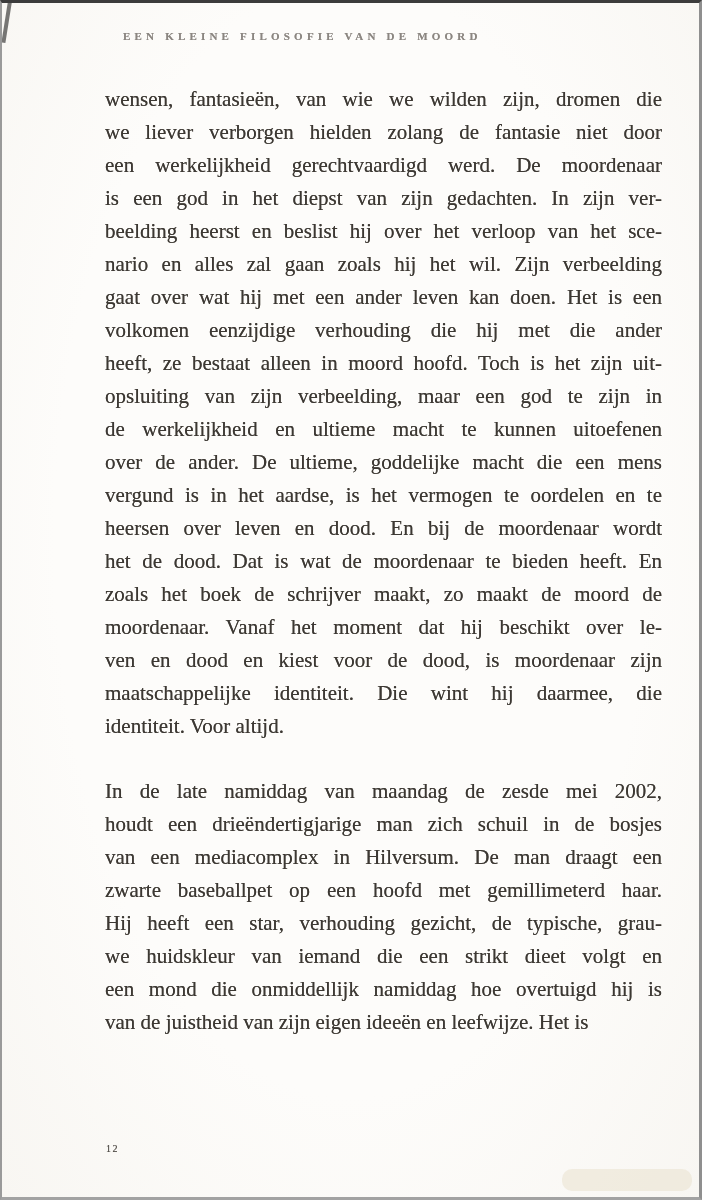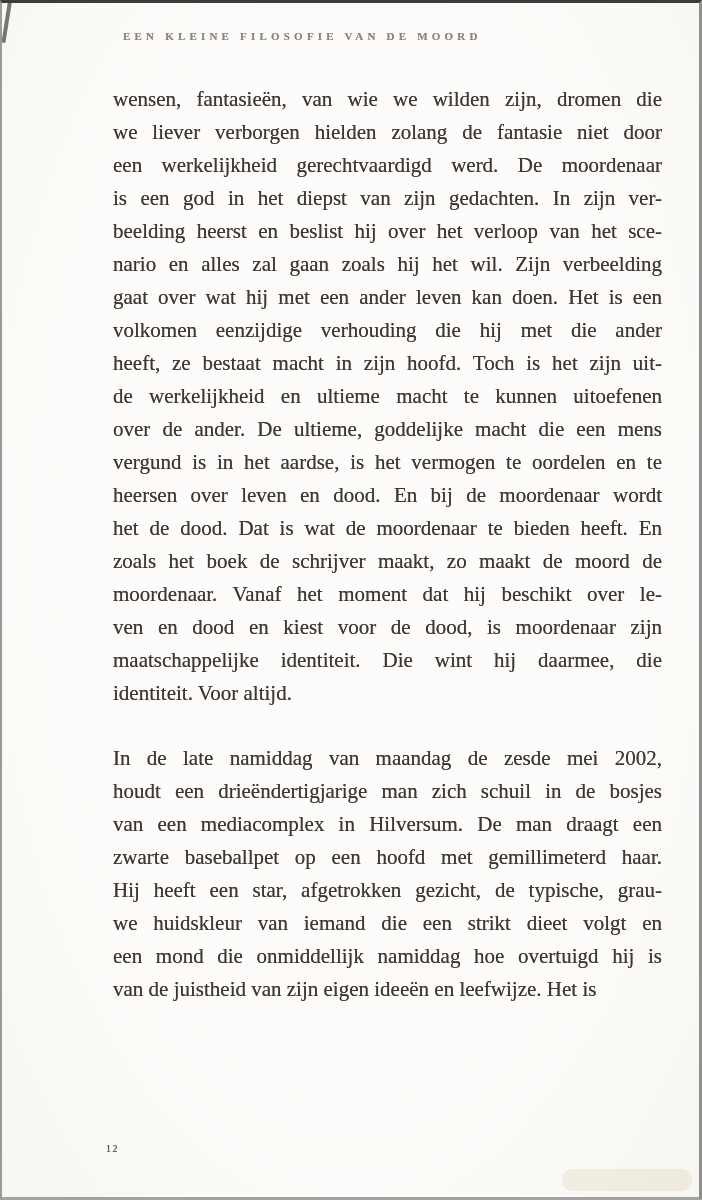--- a/index.html
+++ b/index.html
@@ -59,21 +59,20 @@
     line-height: 33px;
     color: #3c3833;
     text-shadow: 0 0 0.6px rgba(58, 52, 46, 0.75);
   }
   .paragraph { margin: 0; }
   .paragraph + .paragraph { margin-top: 32px; }
   .line {
     text-align: justify;
     text-align-last: justify;
     text-justify: inter-word;
-    margin-left: 8px;
   }
   .line.last {
     text-align-last: left;
   }
   .folio {
     position: absolute;
     left: 104px;
     top: 1140px;
     font-size: 10px;
     letter-spacing: 1.5px;
@@ -93,38 +92,39 @@
   <div class="text-body">
       <div class="paragraph">
         <div class="line">wensen, fantasieën, van wie we wilden zijn, dromen die</div>
         <div class="line">we liever verborgen hielden zolang de fantasie niet door</div>
         <div class="line">een werkelijkheid gerechtvaardigd werd. De moordenaar</div>
         <div class="line">is een god in het diepst van zijn gedachten. In zijn ver-</div>
         <div class="line">beelding heerst en beslist hij over het verloop van het sce-</div>
         <div class="line">nario en alles zal gaan zoals hij het wil. Zijn verbeelding</div>
         <div class="line">gaat over wat hij met een ander leven kan doen. Het is een</div>
         <div class="line">volkomen eenzijdige verhouding die hij met die ander</div>
-        <div class="line">heeft, ze bestaat macht in zijn hoofd. Toch is het zijn uit-</div>
+        <div class="line">heeft, ze bestaat alleen in moord hoofd. Toch is het zijn uit-</div>
+        <div class="line">opsluiting van zijn verbeelding, maar een god te zijn in</div>
         <div class="line">de werkelijkheid en ultieme macht te kunnen uitoefenen</div>
         <div class="line">over de ander. De ultieme, goddelijke macht die een mens</div>
         <div class="line">vergund is in het aardse, is het vermogen te oordelen en te</div>
         <div class="line">heersen over leven en dood. En bij de moordenaar wordt</div>
         <div class="line">het de dood. Dat is wat de moordenaar te bieden heeft. En</div>
         <div class="line">zoals het boek de schrijver maakt, zo maakt de moord de</div>
         <div class="line">moordenaar. Vanaf het moment dat hij beschikt over le-</div>
         <div class="line">ven en dood en kiest voor de dood, is moordenaar zijn</div>
         <div class="line">maatschappelijke identiteit. Die wint hij daarmee, die</div>
         <div class="line last">identiteit. Voor altijd.</div>
       </div>
       <div class="paragraph">
         <div class="line">In de late namiddag van maandag de zesde mei 2002,</div>
         <div class="line">houdt een drieëndertigjarige man zich schuil in de bosjes</div>
         <div class="line">van een mediacomplex in Hilversum. De man draagt een</div>
         <div class="line">zwarte baseballpet op een hoofd met gemillimeterd haar.</div>
-        <div class="line">Hij heeft een star, afgetrokken gezicht, de typische, grau-</div>
+        <div class="line">Hij heeft een star, verhouding gezicht, de typische, grau-</div>
         <div class="line">we huidskleur van iemand die een strikt dieet volgt en</div>
         <div class="line">een mond die onmiddellijk namiddag hoe overtuigd hij is</div>
         <div class="line last">van de juistheid van zijn eigen ideeën en leefwijze. Het is</div>
       </div>
     </div>
 
   <div class="folio">12</div>
 </div>
 
 </body></html>

